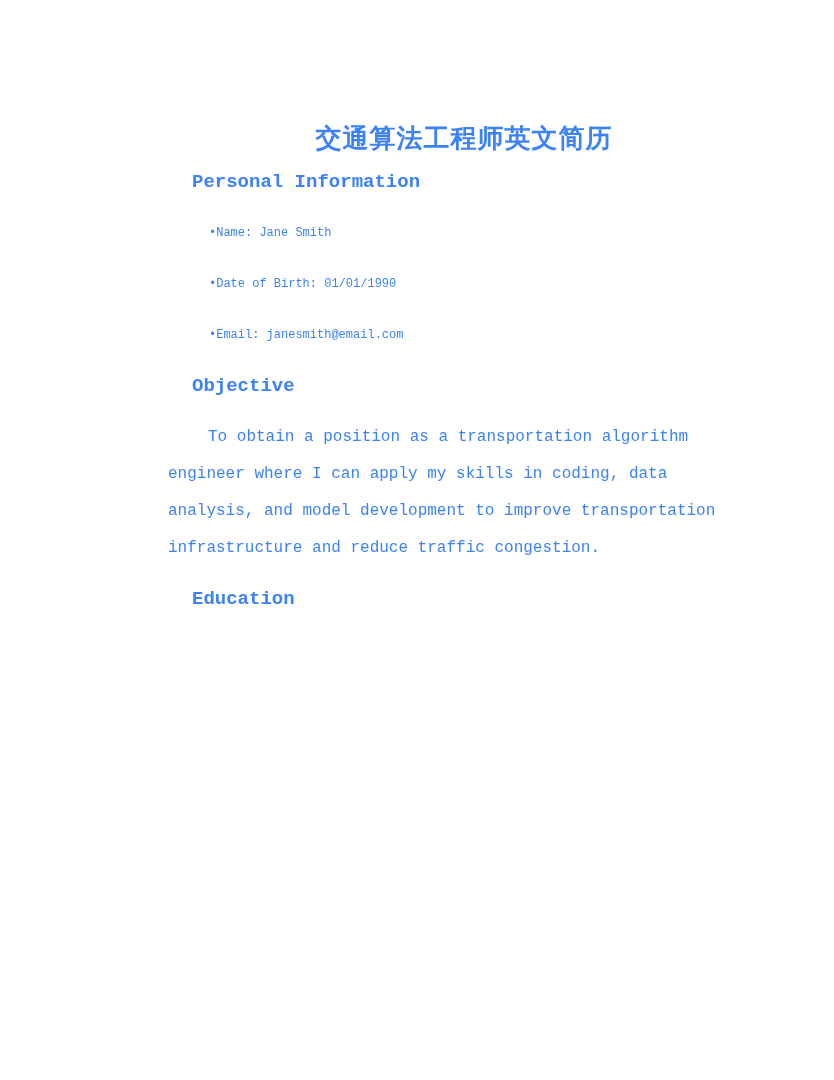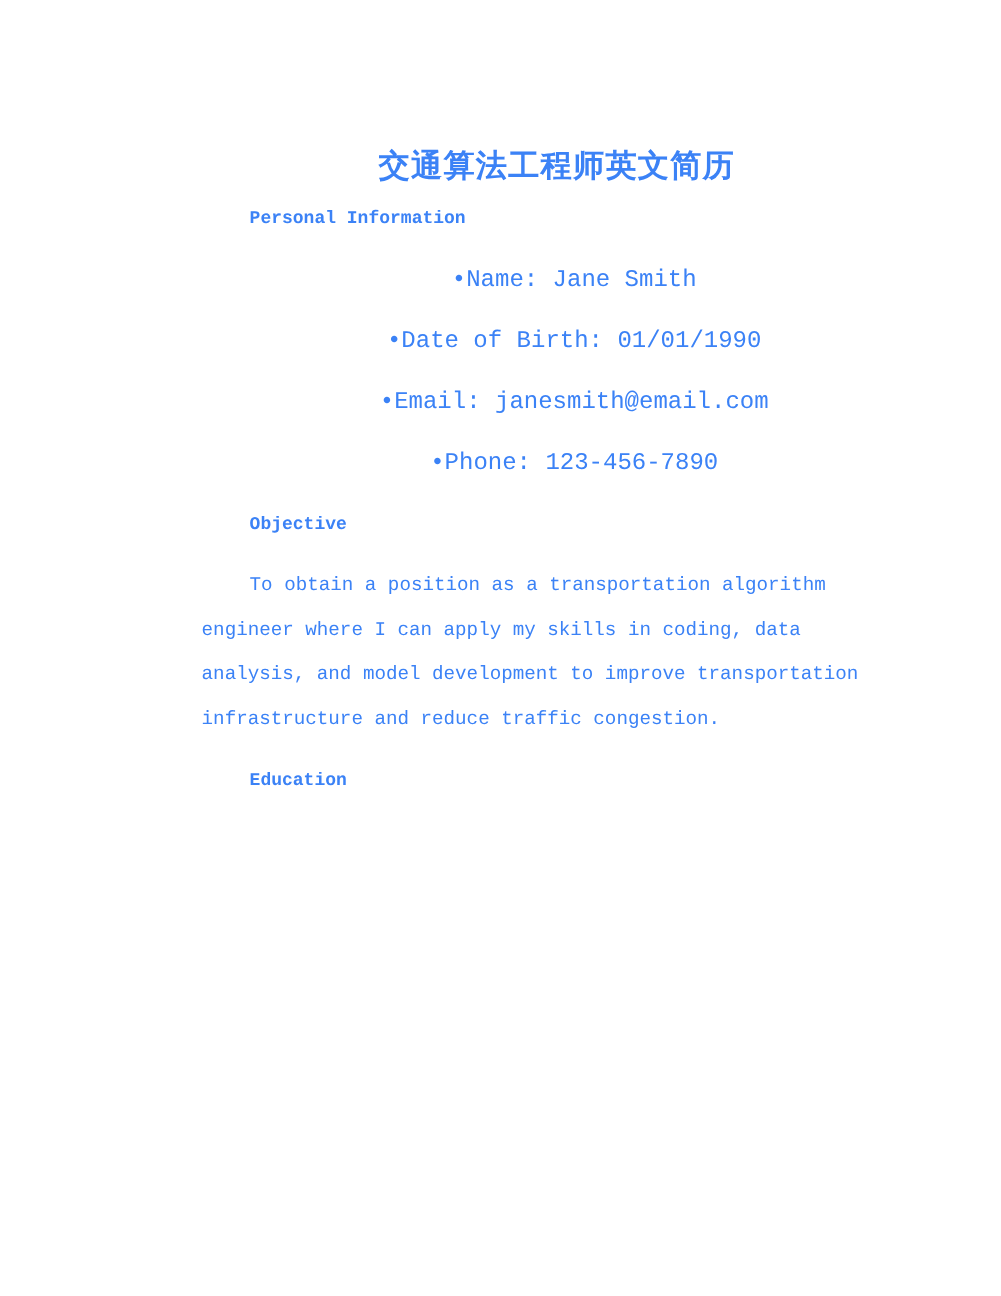--- a/index.html
+++ b/index.html
@@ -24,31 +24,30 @@
   .doc-title {
     width: 592px;
     text-align: center;
     font-size: 26px;
     font-weight: bold;
     line-height: 38px;
     margin: 0 0 5px 0;
     letter-spacing: 1px;
   }
   .section-heading {
-    font-size: 15px;
+    font-size: 19px;
     font-weight: bold;
     line-height: 37px;
-    margin: 0 0 14px 40px;
+    margin: 0 0 14px 24px;
   }
   .bullet-item {
-    font-size: 20px;
+    font-size: 12px;
     line-height: 37px;
     margin: 0 0 14px 0;
     text-indent: 41px;
-    text-align: center;
   }
   .bullet-item .glyph {
     display: inline;
   }
   .body-para {
     font-size: 16px;
     line-height: 37px;
     margin: 0 0 14px 0;
     text-indent: 40px;
   }
@@ -59,21 +58,20 @@
 <div class="page">
   <div class="content">
 
     <h1 class="doc-title">交通算法工程师英文简历</h1>
 
     <h2 class="section-heading">Personal Information</h2>
 
     <p class="bullet-item"><span class="glyph">•</span><span>Name: Jane Smith</span></p>
     <p class="bullet-item"><span class="glyph">•</span><span>Date of Birth: 01/01/1990</span></p>
     <p class="bullet-item"><span class="glyph">•</span><span>Email: janesmith@email.com</span></p>
-    <p class="bullet-item"><span class="glyph">•</span><span>Phone: 123-456-7890</span></p>
 
     <h2 class="section-heading">Objective</h2>
 
     <p class="body-para">To obtain a position as a transportation algorithm engineer where I can apply my skills in coding, data analysis, and model development to improve transportation infrastructure and reduce traffic congestion.</p>
 
     <h2 class="section-heading">Education</h2>
 
 
   </div>
 </div>

